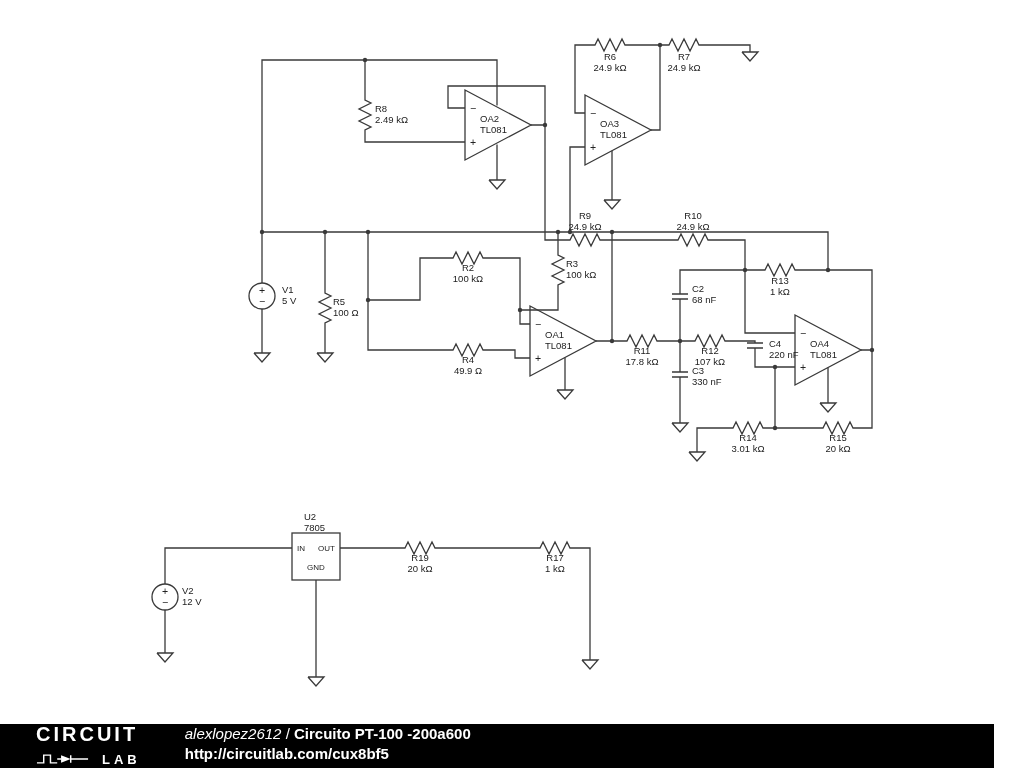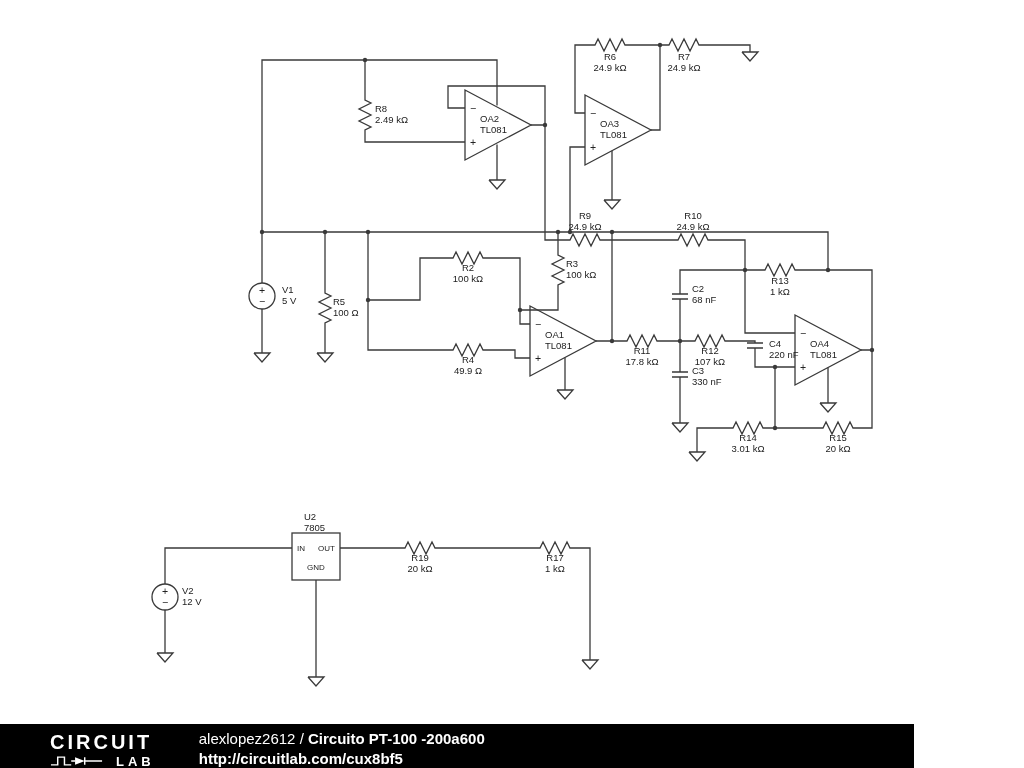--- a/index.html
+++ b/index.html
@@ -6,28 +6,28 @@
   .page{position:relative;width:1024px;height:768px;background:var(--canvas-bg,#fff);overflow:hidden;
         font-family:"Liberation Sans",sans-serif;}
   svg text{font-family:"Liberation Sans",sans-serif;fill:var(--label,#222);}
   .lbl{font-size:9.5px;}
   .mark{font-size:10.5px;}
   .pin{font-size:8px;}
   .mid{text-anchor:middle;}
   .end{text-anchor:end;}
   .stk{stroke:var(--wire,#3a3a3a);fill:none;stroke-width:1.3;}
   .fil{fill:var(--wire,#3a3a3a);stroke:none;}
-  .footer{position:absolute;left:0;top:724px;width:900px;height:44px;background:var(--footer-bg,#000);
-          color:var(--footer-fg,#fff);display:flex;align-items:flex-end;padding-left:14px;}
+  .footer{position:absolute;left:0;top:724px;width:994px;height:44px;background:var(--footer-bg,#000);
+          color:var(--footer-fg,#fff);display:flex;align-items:flex-start;}
   .logo{margin-left:36px;line-height:1;}
   .logo-top{font-size:20px;font-weight:bold;letter-spacing:3px;}
-  .logo-bottom{display:flex;align-items:center;justify-content:flex-end;gap:12px;margin-top:2px;}
+  .logo-bottom{display:flex;align-items:center;justify-content:flex-end;gap:12px;margin-top:8px;}
   .logo-lab{font-size:13px;font-weight:bold;letter-spacing:4px;}
   .credit{margin-left:44px;line-height:1.3;font-size:15px;}
-  .author{}
+  .author{font-style:italic;}
   .title{font-weight:bold;margin-top:16px;}
   .sep{white-space:pre;}
   .url{font-weight:bold;}
 </style>
 </head>
 <body>
 
 <div class="page">
 
   <svg width="1024" height="724">

